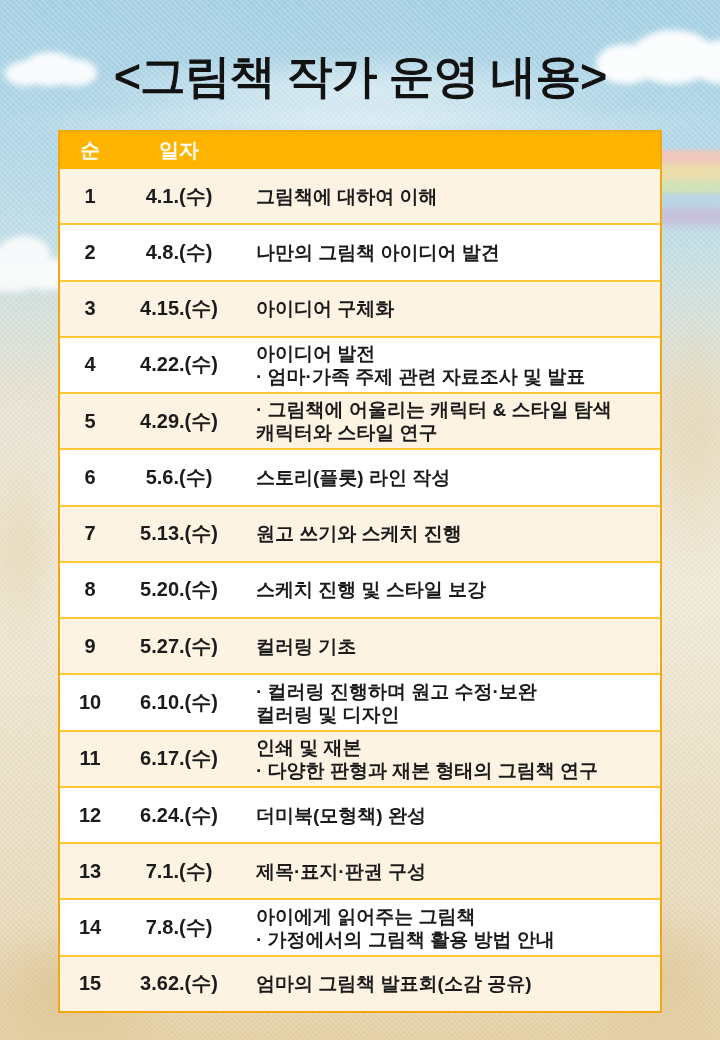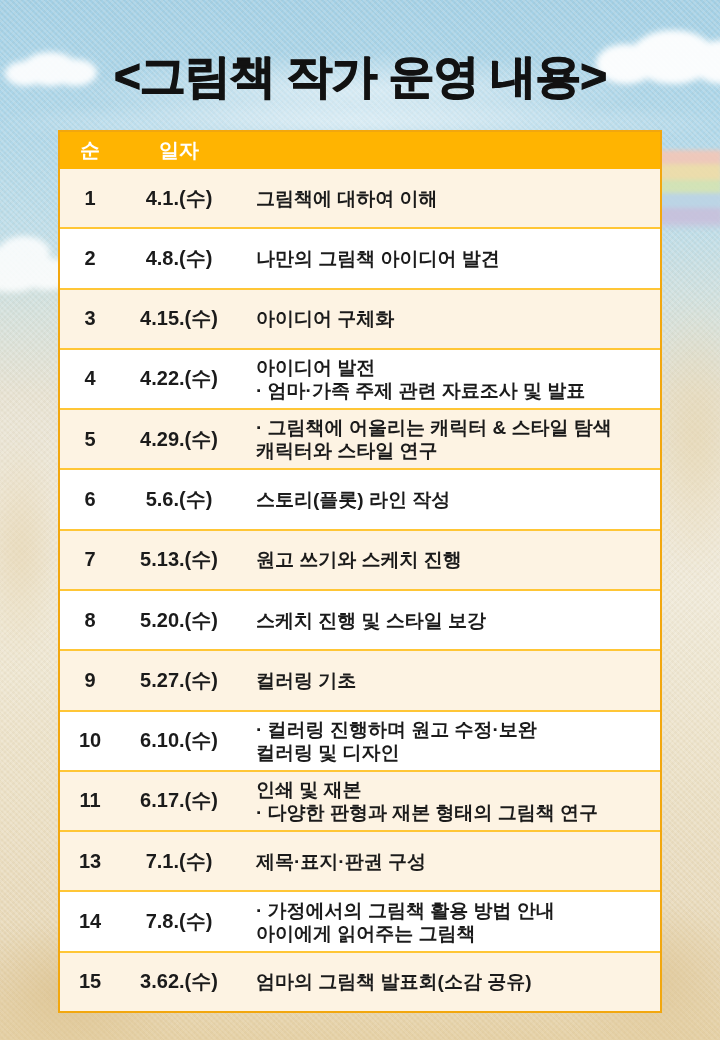--- a/index.html
+++ b/index.html
@@ -78,21 +78,21 @@
   .sand-r1{right:-30px;top:300px;width:110px;height:280px;
     background:radial-gradient(ellipse, rgba(228,208,162,.55), rgba(228,208,162,0) 70%);filter:blur(9px);}
   .sand-bot{left:0;bottom:0;width:720px;height:55px;
     background:linear-gradient(180deg, rgba(229,207,160,0), rgba(227,203,152,.4));}
 
   
   .page-title{
     position:absolute;left:0;top:46px;width:720px;
     text-align:center;
     font-size:46px;
-    font-weight:700;
+    font-weight:400;
     letter-spacing:-1px;
     color:#121212;
     -webkit-text-stroke:1.2px #121212;
   }
 
   
   .table-wrap{
     position:absolute;left:58px;top:130px;width:604px;height:883px;
     box-sizing:border-box;
     border:2px solid var(--outer-border,#f2a70e);
@@ -229,33 +229,40 @@
           </div>
   </div>
         <div class="trow alt">
     <div class="cell no">11</div>
     <div class="cell date">6.17.(수)</div>
     <div class="cell content">
             <div class="line">인쇄 및 재본</div>
             <div class="line sub">· 다양한 판형과 재본 형태의 그림책 연구</div>
           </div>
   </div>
+        <div class="trow">
+    <div class="cell no">12</div>
+    <div class="cell date">6.24.(수)</div>
+    <div class="cell content">
+            <div class="line">더미북(모형책) 완성</div>
+          </div>
+  </div>
         <div class="trow alt">
     <div class="cell no">13</div>
     <div class="cell date">7.1.(수)</div>
     <div class="cell content">
             <div class="line">제목·표지·판권 구성</div>
           </div>
   </div>
         <div class="trow">
     <div class="cell no">14</div>
     <div class="cell date">7.8.(수)</div>
     <div class="cell content">
+            <div class="line">아이에게 읽어주는 그림책</div>
             <div class="line sub">· 가정에서의 그림책 활용 방법 안내</div>
-            <div class="line">아이에게 읽어주는 그림책</div>
           </div>
   </div>
         <div class="trow alt">
     <div class="cell no">15</div>
     <div class="cell date">3.62.(수)</div>
     <div class="cell content">
             <div class="line">엄마의 그림책 발표회(소감 공유)</div>
           </div>
   </div>
       </div>

